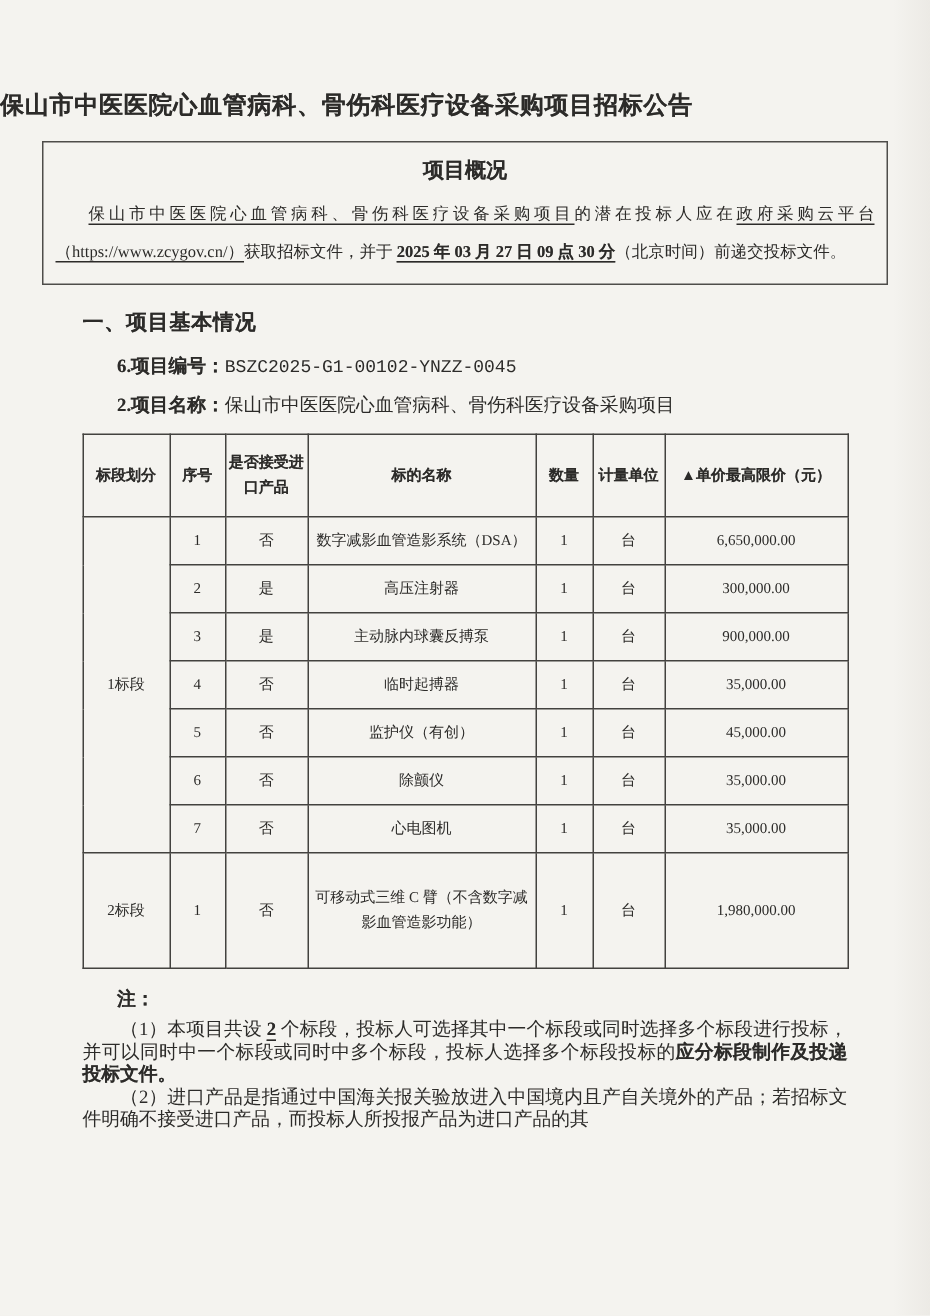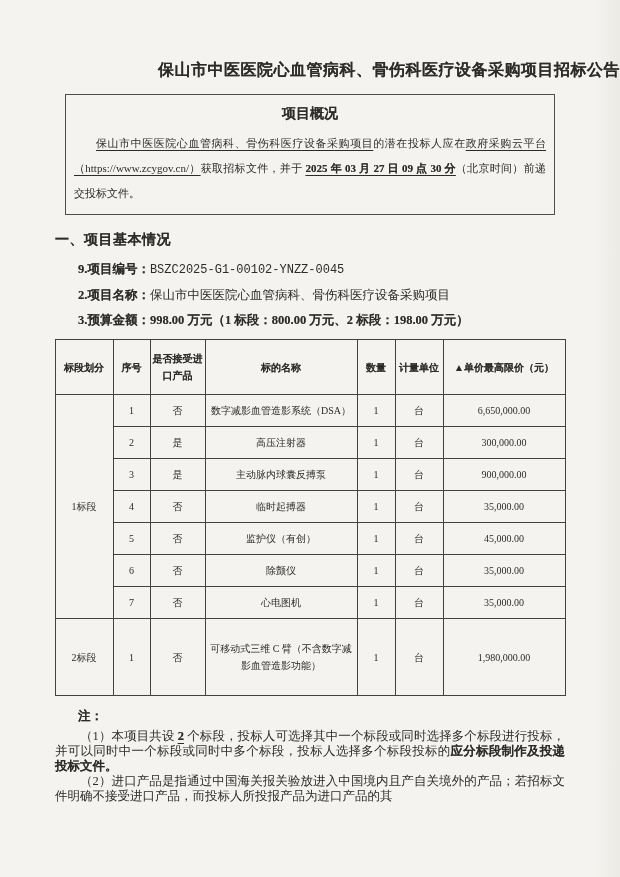--- a/index.html
+++ b/index.html
@@ -11,28 +11,28 @@
     position:relative;
     overflow:hidden;
   }
   .page{
     width:620px;height:877px;
     background:linear-gradient(90deg,#f4f3ef 0%,#f4f3ef 96%,#eceae5 100%);
     box-sizing:border-box;
   }
   .doc-title{
     padding-top:60px;
-    text-align:right;
+    text-align:left;
     font-size:16px;
     font-weight:bold;
     letter-spacing:.5px;
     text-shadow:0 0 .4px rgba(0,0,0,.55);
   }
   .overview-box{
-    width:490px;
+    width:564px;
     margin:13px auto 0 auto;
     border:1.5px solid #4e4d4a;
     box-sizing:border-box;
     padding:8px 8px 8px 8px;
     background:transparent;
   }
   .overview-heading{
     text-align:center;
     font-size:14px;
     font-weight:bold;
@@ -95,27 +95,24 @@
 
   <div class="overview-box">
     <div class="overview-heading">项目概况</div>
     <p class="overview-text"><span class="u">保山市中医医院心血管病科、骨伤科医疗设备采购项目</span><span>的潜在投标人应在</span><span class="u">政府采购云平台（https://www.zcygov.cn/）</span><span>获取招标文件，并于 </span><span class="u b">2025 年 03 月 27 日 09 点 30 分</span><span>（北京时间）前递交投标文件。</span></p>
   </div>
 
   <div class="section-heading">一、项目基本情况</div>
 
   <div class="items">
     <div class="item">
-      <span class="label">9.项目编号：</span><span class="val-code">BSZC2025-G1-00102-YNZZ-0045</span>
+      <span class="label">6.项目编号：</span><span class="val-code">BSZC2025-G1-00102-YNZZ-0045</span>
     </div>
     <div class="item">
       <span class="label">2.项目名称：</span><span>保山市中医医院心血管病科、骨伤科医疗设备采购项目</span>
-    </div>
-    <div class="item">
-      <span class="label">3.预算金额：</span><span class="val-bold">998.00 万元（1 标段：800.00 万元、2 标段：198.00 万元）</span>
     </div>
   </div>
 
   <table class="req">
     <colgroup>
       <col style="width:58px">
         <col style="width:37px">
         <col style="width:55px">
         <col style="width:152px">
         <col style="width:38px">

